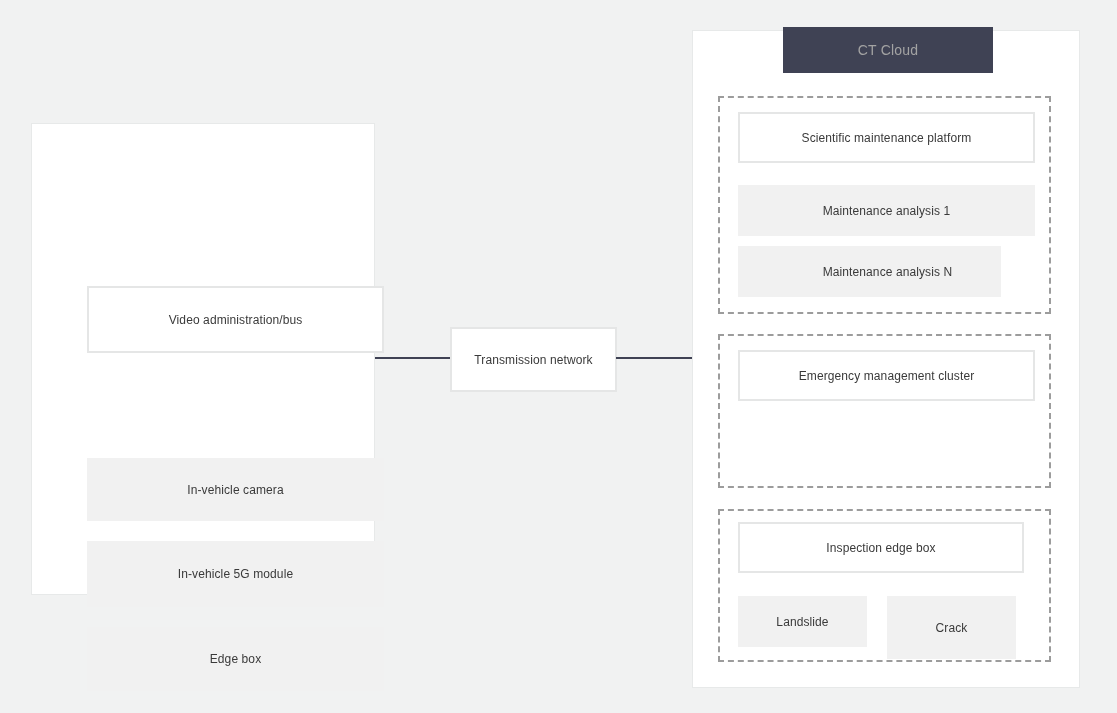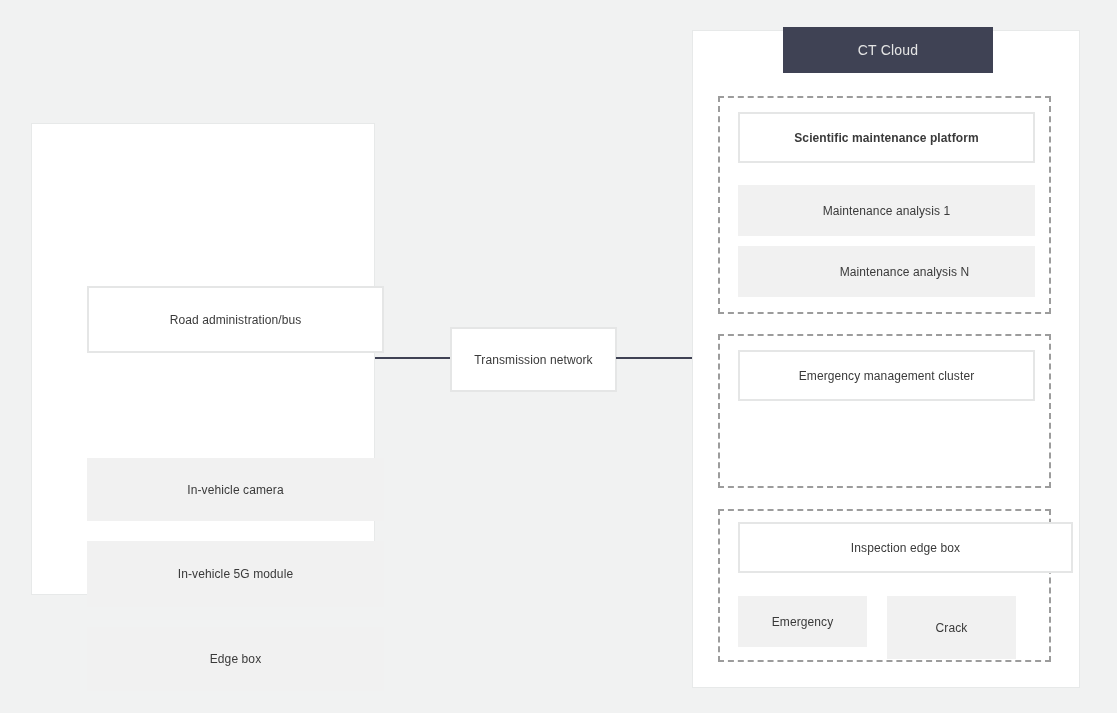--- a/index.html
+++ b/index.html
@@ -42,21 +42,21 @@
   .node.outlined{background:#ffffff;border:2px solid var(--node-border);}
   .group{
     position:absolute;
     border:2px dashed var(--dash-color);
     background:transparent;
   }
   .cloud-header{
     position:absolute;
     display:flex;align-items:center;justify-content:center;
     background:var(--accent);
-    color:#e5e5e5;
+    color:#a3a3a3;
     font-size:14px;
     letter-spacing:.2px;
     z-index:3;
   }
   .connector{
     position:absolute;
     height:2px;
     background:var(--accent);
     z-index:2;
   }
@@ -72,40 +72,40 @@
   
   #line-left{left:375px;top:357px;width:75px;}
   #node-transmission{left:450px;top:327px;width:167px;height:65px;}
   #line-right{left:616px;top:357px;width:76px;}
 
   
   #right-panel{left:692px;top:30px;width:388px;height:658px;}
   #ct-cloud{left:783px;top:27px;width:210px;height:46px;}
 
   #group-1{left:718px;top:96px;width:333px;height:218px;}
-  #node-sci-platform{left:738px;top:112px;width:297px;height:51px;font-weight:bold;}
+  #node-sci-platform{left:738px;top:112px;width:297px;height:51px;}
   #node-maint-1{left:738px;top:185px;width:297px;height:51px;text-align:right;}
-  #node-maint-n{left:738px;top:246px;width:297px;height:51px;padding-left:36px;}
+  #node-maint-n{left:738px;top:246px;width:263px;height:51px;padding-left:36px;}
 
   #group-2{left:718px;top:334px;width:333px;height:154px;}
   #node-emergency{left:738px;top:350px;width:297px;height:51px;}
   #node-video-server{left:738px;top:423px;width:297px;height:52px;}
 
   #group-3{left:718px;top:509px;width:333px;height:153px;}
-  #node-inspection{left:738px;top:522px;width:335px;height:51px;}
+  #node-inspection{left:738px;top:522px;width:286px;height:51px;}
   #node-landslide{left:738px;top:596px;width:129px;height:51px;}
   #node-crack{left:887px;top:596px;width:129px;height:63px;}
 </style>
 </head>
 <body>
 
 <div id="canvas">
 
   <div class="panel" id="left-panel">
-    <div class="node outlined" id="node-road-admin">Road administration/bus</div>
+    <div class="node outlined" id="node-road-admin">Video administration/bus</div>
     <div class="node gray" id="node-camera">In-vehicle camera</div>
     <div class="node gray" id="node-5g">In-vehicle 5G module</div>
     <div class="node gray" id="node-edgebox">Edge box</div>
   </div>
 
   <div class="connector" id="line-left"></div>
   <div class="node outlined" id="node-transmission">Transmission network</div>
   <div class="connector" id="line-right"></div>
 
   <div class="panel" id="right-panel"></div>
@@ -114,16 +114,16 @@
   <div class="group" id="group-1"></div>
   <div class="node outlined" id="node-sci-platform">Scientific maintenance platform</div>
   <div class="node gray" id="node-maint-1">Maintenance analysis 1</div>
   <div class="node gray" id="node-maint-n">Maintenance analysis N</div>
 
   <div class="group" id="group-2"></div>
   <div class="node outlined" id="node-emergency">Emergency management cluster</div>
 
   <div class="group" id="group-3"></div>
   <div class="node outlined" id="node-inspection">Inspection edge box</div>
-  <div class="node gray" id="node-landslide">Emergency</div>
+  <div class="node gray" id="node-landslide">Landslide</div>
   <div class="node gray" id="node-crack">Crack</div>
 
 </div>
 
 </body></html>

